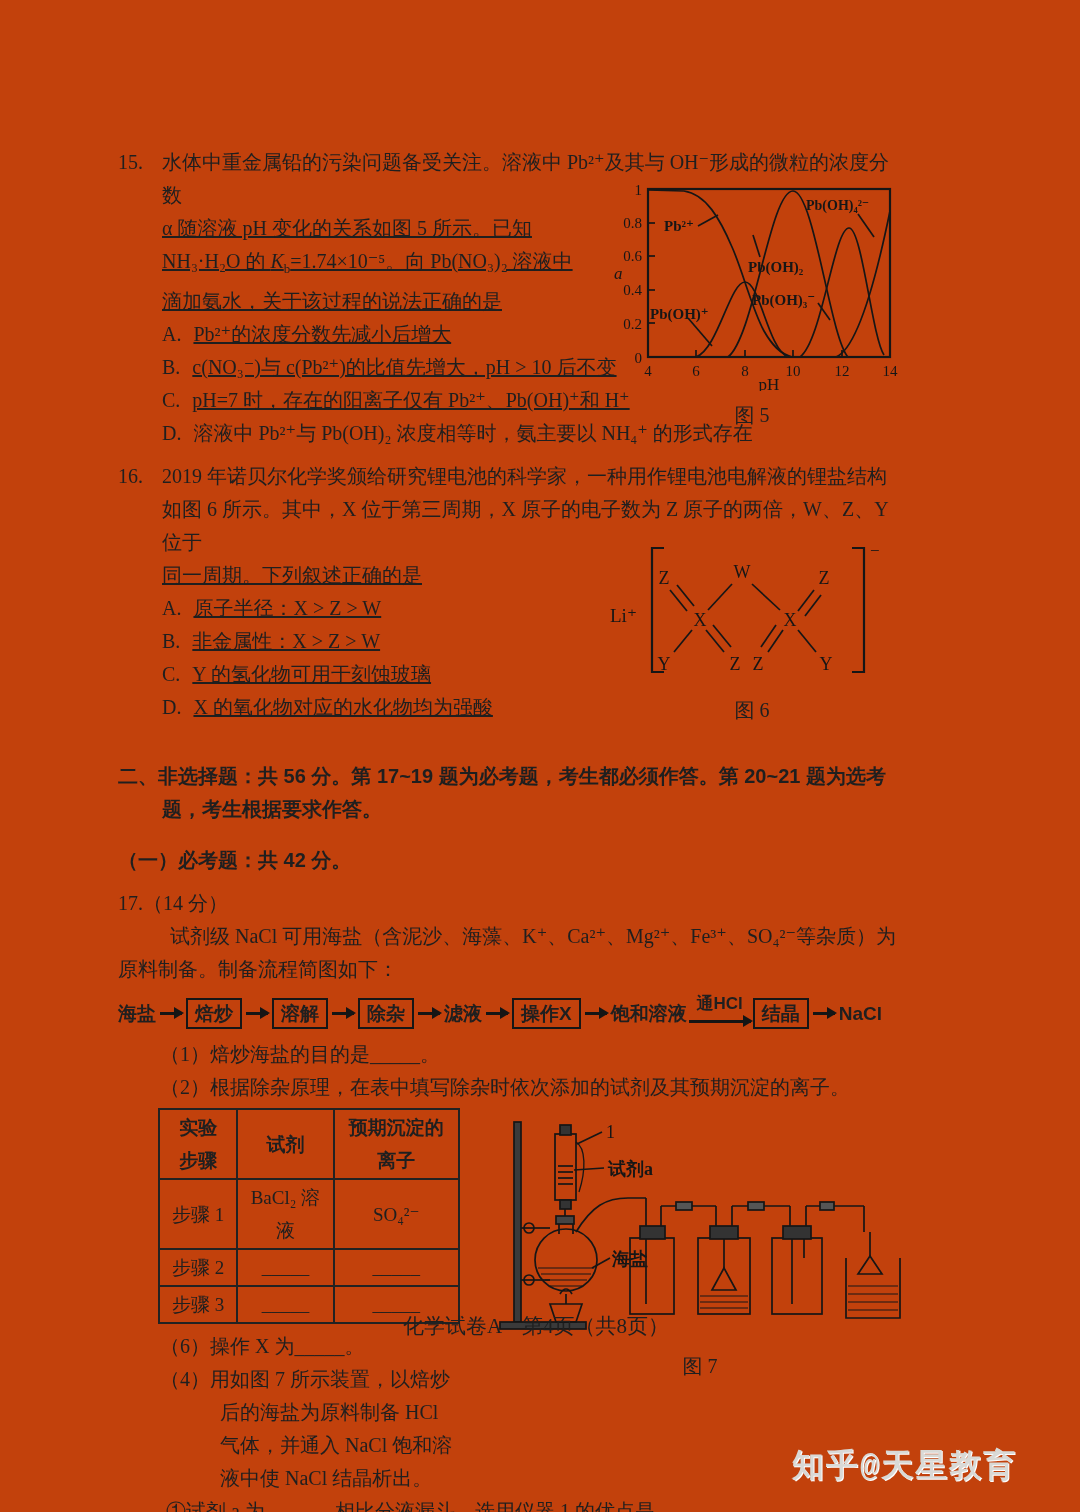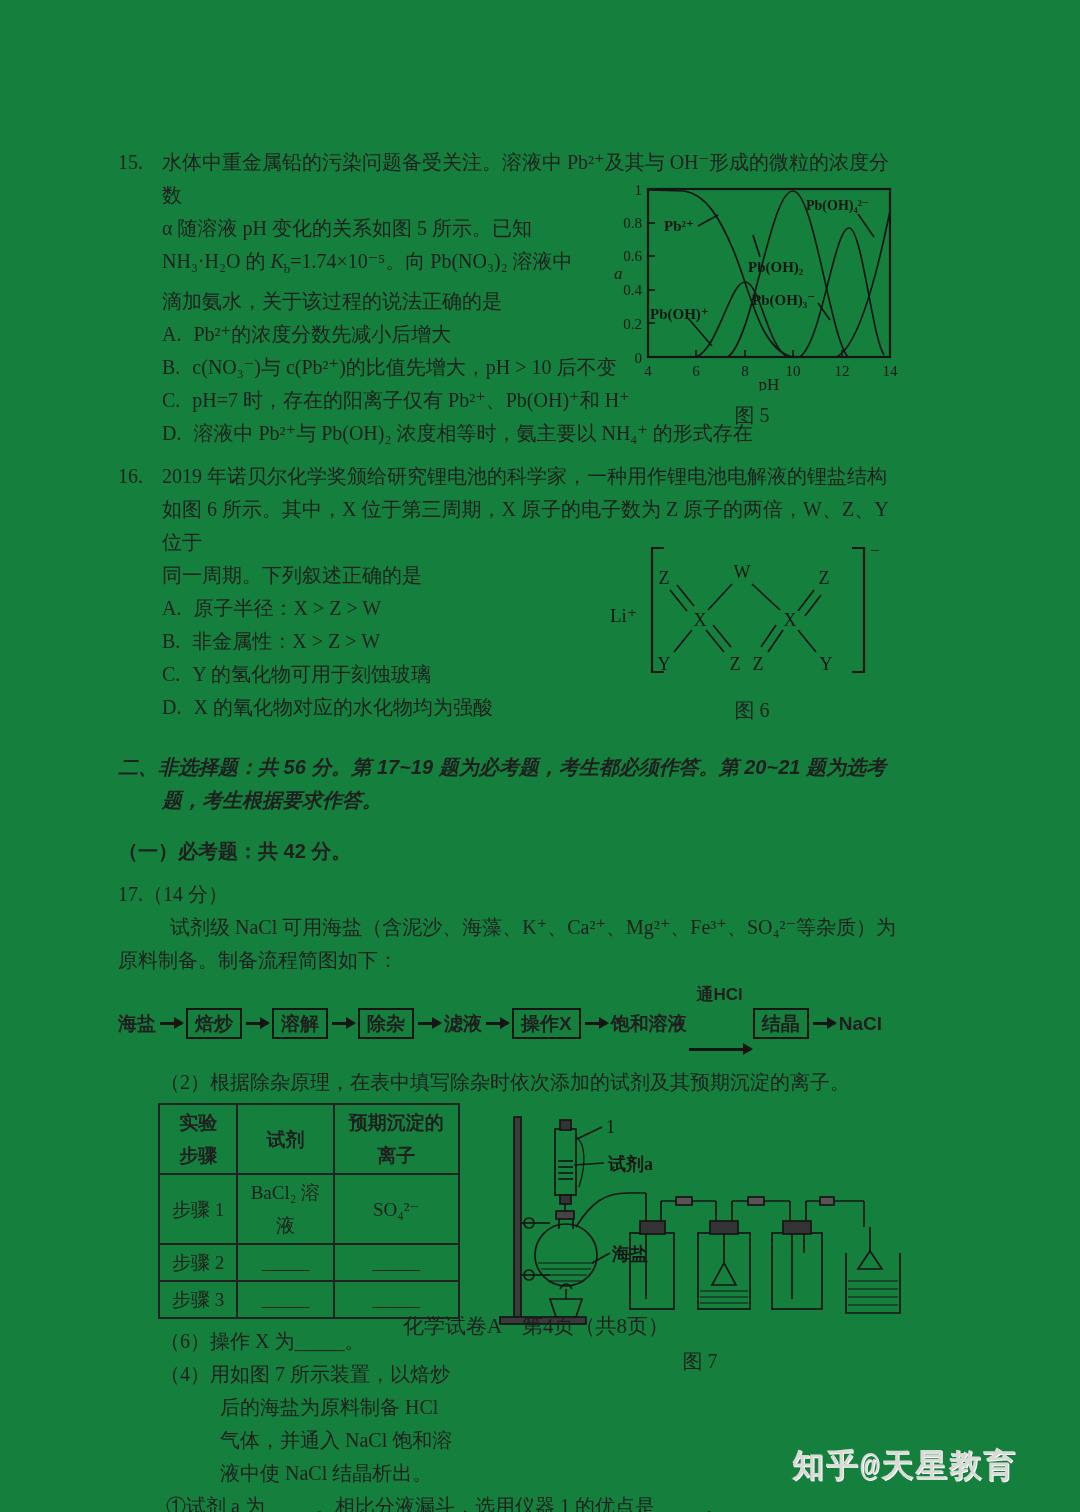--- a/index.html
+++ b/index.html
@@ -1,50 +1,50 @@
 <!DOCTYPE html>
 <html><head>
 <meta charset="utf-8">
 <style>
   html,body { margin:0; padding:0; background:#e8e8e6; }
   .page {
     position:relative; width:1080px; height:1512px; margin:0 auto;
-    background:#15803d; overflow:hidden; color:#1f1f1f;
+    background:#c2410c; overflow:hidden; color:#1f1f1f;
     font-family:"Liberation Serif","DejaVu Serif",serif;
   }
   .content { position:absolute; left:118px; top:146px; width:784px; font-size:20px; line-height:33px; }
 
   
   .q { position:relative; padding-left:44px; }
   .qnum { position:absolute; left:0; top:0; }
-  .narrow { margin-right:310px; }
+  .narrow { margin-right:310px;text-decoration:underline; }
   .opt { white-space:nowrap; }
   .okey { display:inline-block; margin-right:12px; }
   sub.kb { font-size:13px; }
 
   figure { margin:0; }
   figcaption { text-align:center; font-size:20px; line-height:28px; }
 
   .fig5 { position:absolute; right:0; top:33px; width:300px; }
   .fig6 { position:absolute; right:0; top:70px; width:300px; }
 
-  .sec-head { margin-top:27px; font-family:"Liberation Sans","DejaVu Sans",sans-serif; font-weight:700; padding-left:44px; text-indent:-44px;font-style:italic; }
+  .sec-head { margin-top:36px; font-family:"Liberation Sans","DejaVu Sans",sans-serif; font-weight:700; padding-left:44px; text-indent:-44px; }
   .part-head { margin-top:18px; font-family:"Liberation Sans","DejaVu Sans",sans-serif; font-weight:700; }
 
   .q17 { margin-top:10px; }
   .q17-intro { text-indent:2.6em; }
 
   
   .flow { margin:9px 0 6px 0; font-family:"Liberation Sans","DejaVu Sans",sans-serif; font-weight:700; font-size:19px; display:flex; align-items:center; flex-wrap:nowrap; }
   .fbox { display:inline-block; border:2px solid #161616; padding:0 7px; line-height:27px; }
   .fpl { display:inline-block; line-height:27px; }
   .arr { display:inline-block; position:relative; width:22px; height:3px; background:#151515; margin:0 4px; flex:none; }
   .arr::after { content:""; position:absolute; right:-2px; top:-5px; width:0; height:0;
       border-left:10px solid #151515; border-top:6px solid transparent; border-bottom:6px solid transparent; }
-  .arrlab { display:inline-flex; flex-direction:column; align-items:center; margin:0 2px; flex:none;gap:37px; }
+  .arrlab { display:inline-flex; flex-direction:column; align-items:center; margin:0 2px; flex:none; }
   .arrlab .lbl { font-size:17px; line-height:17px; }
   .arrlab .arr { width:62px; margin:8px 0 9px 0; }
 
   .sub { margin-left:42px; }
   .hang { padding-left:3em; text-indent:-3em; }
 
   
   .lower { position:relative; min-height:278px; }
   .fig7 { position:absolute; right:0; top:0; width:404px; }
   .ptable { border-collapse:collapse; margin:4px 0 6px 40px; text-align:center; font-size:19px;padding-left:8px; }
@@ -213,20 +213,21 @@
         <span class="fpl">饱和溶液</span>
         <span class="arrlab">
             <span class="lbl">通HCl</span>
             <span class="arr"></span>
           </span>
         <span class="fbox">结晶</span>
           <span class="arr"></span>
         <span class="fpl">NaCl</span>
       </div>
 
+      <div class="sub">（1）焙炒海盐的目的是_____。</div>
       <div class="sub">（2）根据除杂原理，在表中填写除杂时依次添加的试剂及其预期沉淀的离子。</div>
 
       <div class="lower">
 
         <figure class="fig7">
           <svg width="404" height="234" viewBox="0 0 404 234">
             <g class="sline">
 
               <rect x="16" y="14" width="7" height="200" fill="#3a3a3a"></rect>
               <rect x="2" y="214" width="86" height="7" fill="#3a3a3a"></rect>

